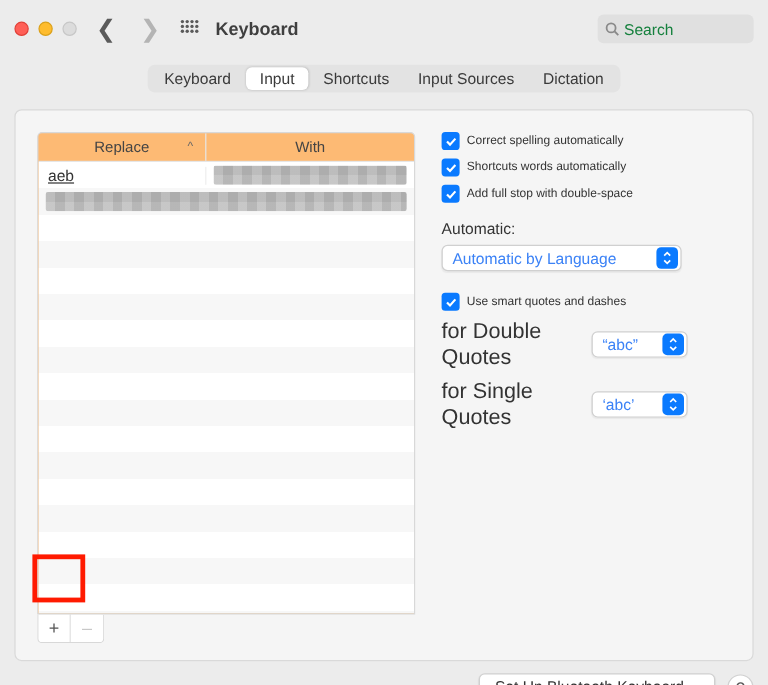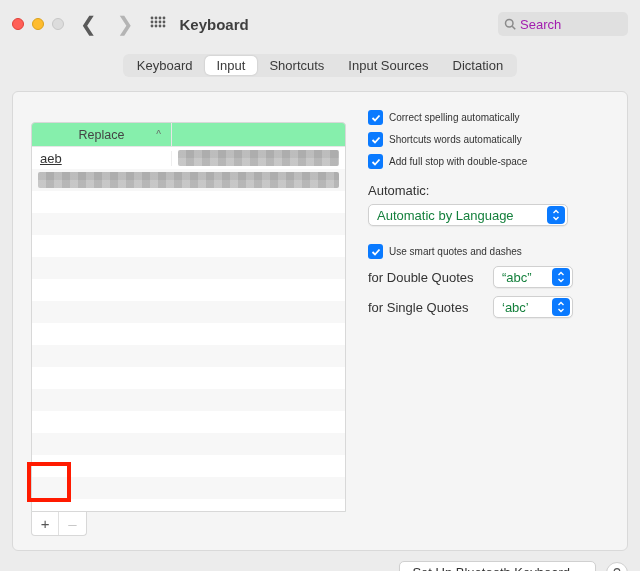--- a/index.html
+++ b/index.html
@@ -27,21 +27,21 @@
   .navbtn {
     color: #b4b4b4; font-size: 20px; cursor:default;
     padding: 0 4px;
   }
   .navbtn.enabled { color: #5a5a5a; }
   .gridicon svg { display:block; }
   .title { font-size: 15px; font-weight:600; color:#3f3f3f; margin-left:2px;}
   .spacer { flex:1; }
   .search {
     width: 130px; height: 24px; background:#e0e0e0; border-radius:5px;
-    display:flex; align-items:center; padding:0 6px; gap:4px; color:#a21caf;
+    display:flex; align-items:center; padding:0 6px; gap:4px; color:#15803d;
   }
   .search svg { flex-shrink:0; }
   .search span { font-size:13px; }
 
   .content {
     padding: 0 12px 12px 12px;
   }
   .tabbar {
     display:flex; justify-content:center; margin: 6px 0 14px 0;
   }
@@ -59,22 +59,22 @@
   .panel {
     background:#f5f5f5; border:1px solid #d9d9d9; border-radius:6px;
     padding: 18px 18px 14px 18px; position:relative;
     height: 460px;
   }
   .columns { display:flex; gap: 22px; height:100%; }
   .leftcol { width: 315px; display:flex; flex-direction:column; }
   .rightcol { flex:1; }
 
   .table {
-    flex:1; background:#86efac; border:1px solid #d8d8d8; border-radius:4px 4px 0 0;
-    overflow:hidden; position:relative;margin-top:12px;
+    flex:1; background:#fdba74; border:1px solid #d8d8d8; border-radius:4px 4px 0 0;
+    overflow:hidden; position:relative;
   }
   .thead { display:flex; height:24px; border-bottom:1px solid #e6e6e6; }
   .th {
     display:flex; align-items:center; justify-content:center; font-size:12.5px;
     color:#444; position:relative;
   }
   .th1 { width: 140px; border-right:1px solid #e6e6e6; }
   .th2 { flex:1; }
   .sortind { position:absolute; right:10px; font-size:10px; color:#666; }
   .tbody {
@@ -113,33 +113,33 @@
   }
   .mac-check {
     width:15px; height:15px; border-radius:3px; background:#0a7aff;
     display:flex; align-items:center; justify-content:center;
   }
   .mac-check svg { display:block; }
   .sectionlabel { font-size:13px; color:#333; margin:14px 0 6px 0; }
   .popup {
     background:#fff; border:1px solid #d0d0d0; border-radius:5px;
     height:22px; display:flex; align-items:center; padding:0 2px 0 8px;
-    font-size:13px; color:#15803d; position:relative;
+    font-size:13px; color:#3b82f6; position:relative;
     box-shadow: 0 1px 1px rgba(0,0,0,.05);
   }
   .popup .cap {
     margin-left:auto; width:18px; height:18px; background:#0a7aff;
     border-radius:4px; display:flex; flex-direction:column;
     align-items:center; justify-content:center; color:#fff;
   }
   .popup .cap svg { display:block; }
   .popup.full { width: 200px; }
   .quote-row { display:flex; align-items:center; gap:10px; margin-bottom:8px; }
   .quote-row .popup { width: 80px; }
-  .quote-label { font-size:13px; color:#333; width: 115px; }
+  .quote-label { font-size:18px; color:#333; width: 115px; }
 
   .footer {
     display:flex; justify-content:flex-end; align-items:center; gap:10px;
     margin-top:10px;
   }
   .btn {
     background:#fff; border:1px solid #d0d0d0; border-radius:5px;
     padding:3px 12px; font-size:13px; color:#333;
     box-shadow: 0 1px 1px rgba(0,0,0,.06);
   }
@@ -202,20 +202,21 @@
 
   <div class="panel">
     <div class="columns">
       <div class="leftcol">
         <div class="table">
           <div class="thead">
             <div class="th th1">
               <span>Replace</span>
               <span class="sortind">^</span>
             </div>
+            <div class="th th2">With</div>
           </div>
           <div class="tbody">
             <div class="trow">
               <div class="td1">aeb</div>
               <div class="td2">
                   <div class="redact"></div>
                 </div>
             </div>
             <div class="trow">
               <div class="td2">

